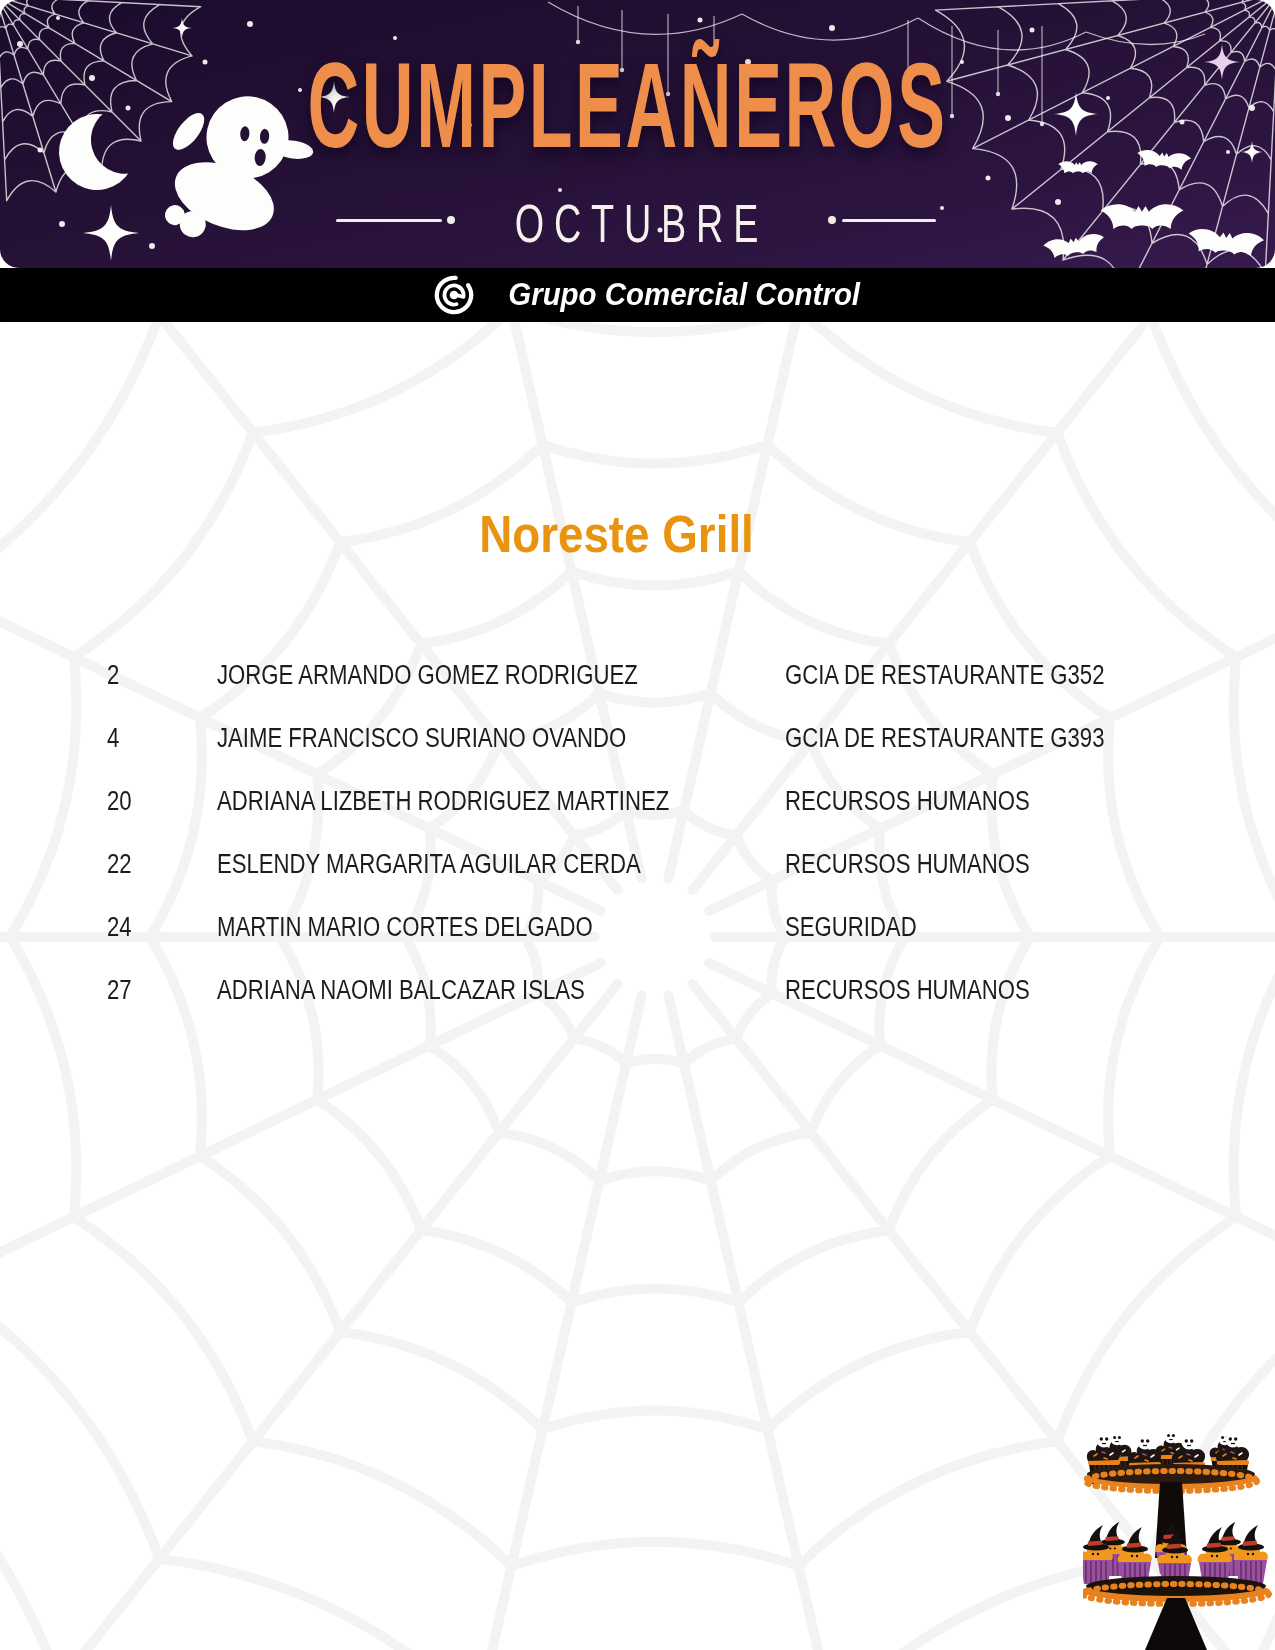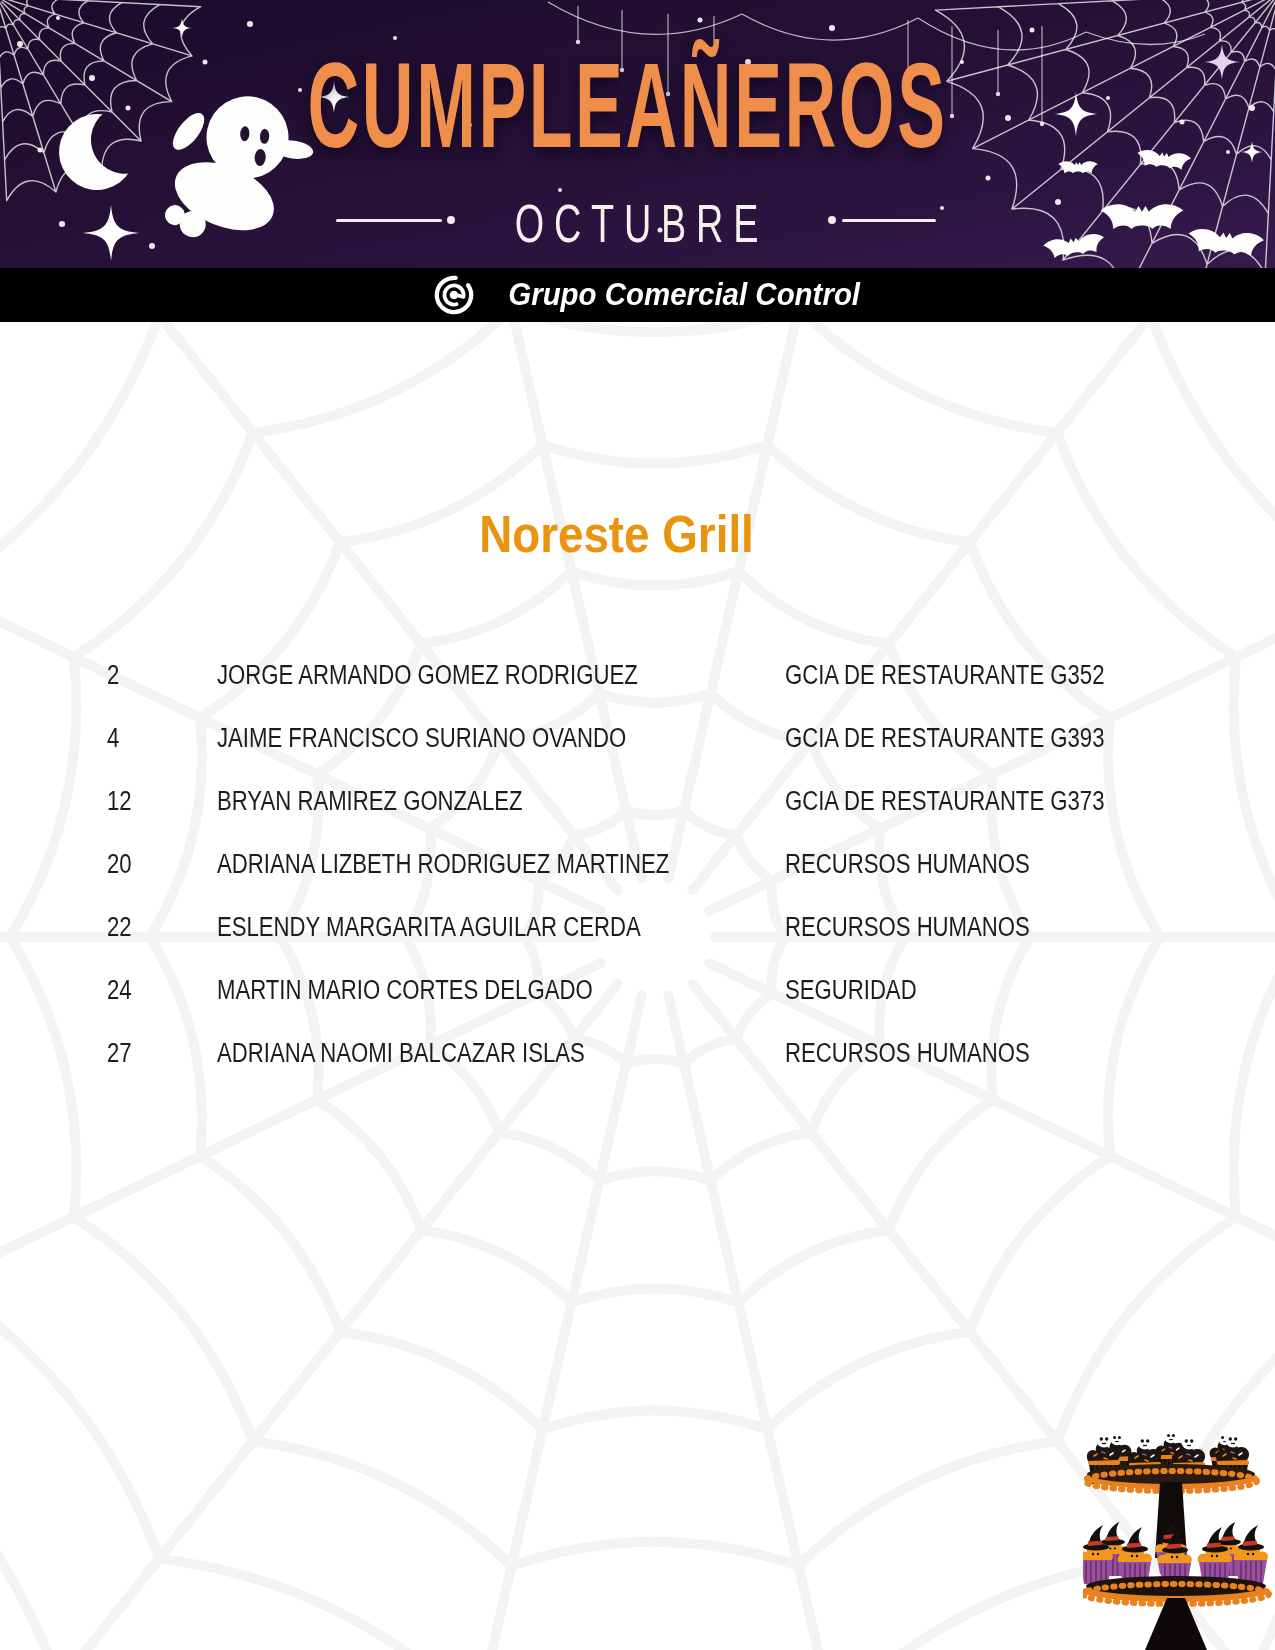--- a/index.html
+++ b/index.html
@@ -1,21 +1,21 @@
 <!DOCTYPE html>
 <html><head>
 <meta charset="utf-8">
 <style>
   html,body{margin:0;padding:0;background:#888;}
   .page{position:relative;width:1275px;height:1650px;margin:0 auto;background:#fff;overflow:hidden;
         font-family:"Liberation Sans",sans-serif;}
 
   
   .hdr{position:absolute;top:0;left:0;width:1275px;height:268px;overflow:hidden;
-       background:linear-gradient(168deg,#1b0b2b 0%,#241034 40%,#2c1440 75%,#371a4e 100%);}
+       background:linear-gradient(168deg,#1b0b2b 0%,#241034 40%,#2c1440 75%,#371a4e 100%);border-radius:19px;}
   .hdr .deco{position:absolute;top:0;left:0;width:1275px;height:268px;}
   .hdr-title{position:absolute;top:50px;left:0;width:100%;margin:0;text-align:center;
              font-size:112px;line-height:1;font-weight:bold;letter-spacing:4px;color:#EF8D4B;
              transform:translateX(-10px) scale(.64,1.08);white-space:nowrap;
              text-shadow:0 6px 16px rgba(10,2,24,.6);}
   .hdr-sub{position:absolute;top:196px;left:0;width:100%;margin:0;text-align:center;
            font-size:54px;line-height:1;font-weight:400;letter-spacing:14px;color:#F5F2EE;
            transform:translateX(4px) scale(.70,1.0);white-space:nowrap;}
   .sub-line{position:absolute;top:219px;height:3px;background:#F2EFEA;border-radius:2px;}
   .sub-line.l{left:336px;width:106px}
@@ -186,25 +186,20 @@
       <span class="cell-day">2</span>
       <span class="cell-name">JORGE ARMANDO GOMEZ RODRIGUEZ</span>
       <span class="cell-dept">GCIA DE RESTAURANTE G352</span>
     </div>
     <div class="brow">
       <span class="cell-day">4</span>
       <span class="cell-name">JAIME FRANCISCO SURIANO OVANDO</span>
       <span class="cell-dept">GCIA DE RESTAURANTE G393</span>
     </div>
     <div class="brow">
-      <span class="cell-day">12</span>
-      <span class="cell-name">BRYAN RAMIREZ GONZALEZ</span>
-      <span class="cell-dept">GCIA DE RESTAURANTE G373</span>
-    </div>
-    <div class="brow">
       <span class="cell-day">20</span>
       <span class="cell-name">ADRIANA LIZBETH RODRIGUEZ MARTINEZ</span>
       <span class="cell-dept">RECURSOS HUMANOS</span>
     </div>
     <div class="brow">
       <span class="cell-day">22</span>
       <span class="cell-name">ESLENDY MARGARITA AGUILAR CERDA</span>
       <span class="cell-dept">RECURSOS HUMANOS</span>
     </div>
     <div class="brow">

